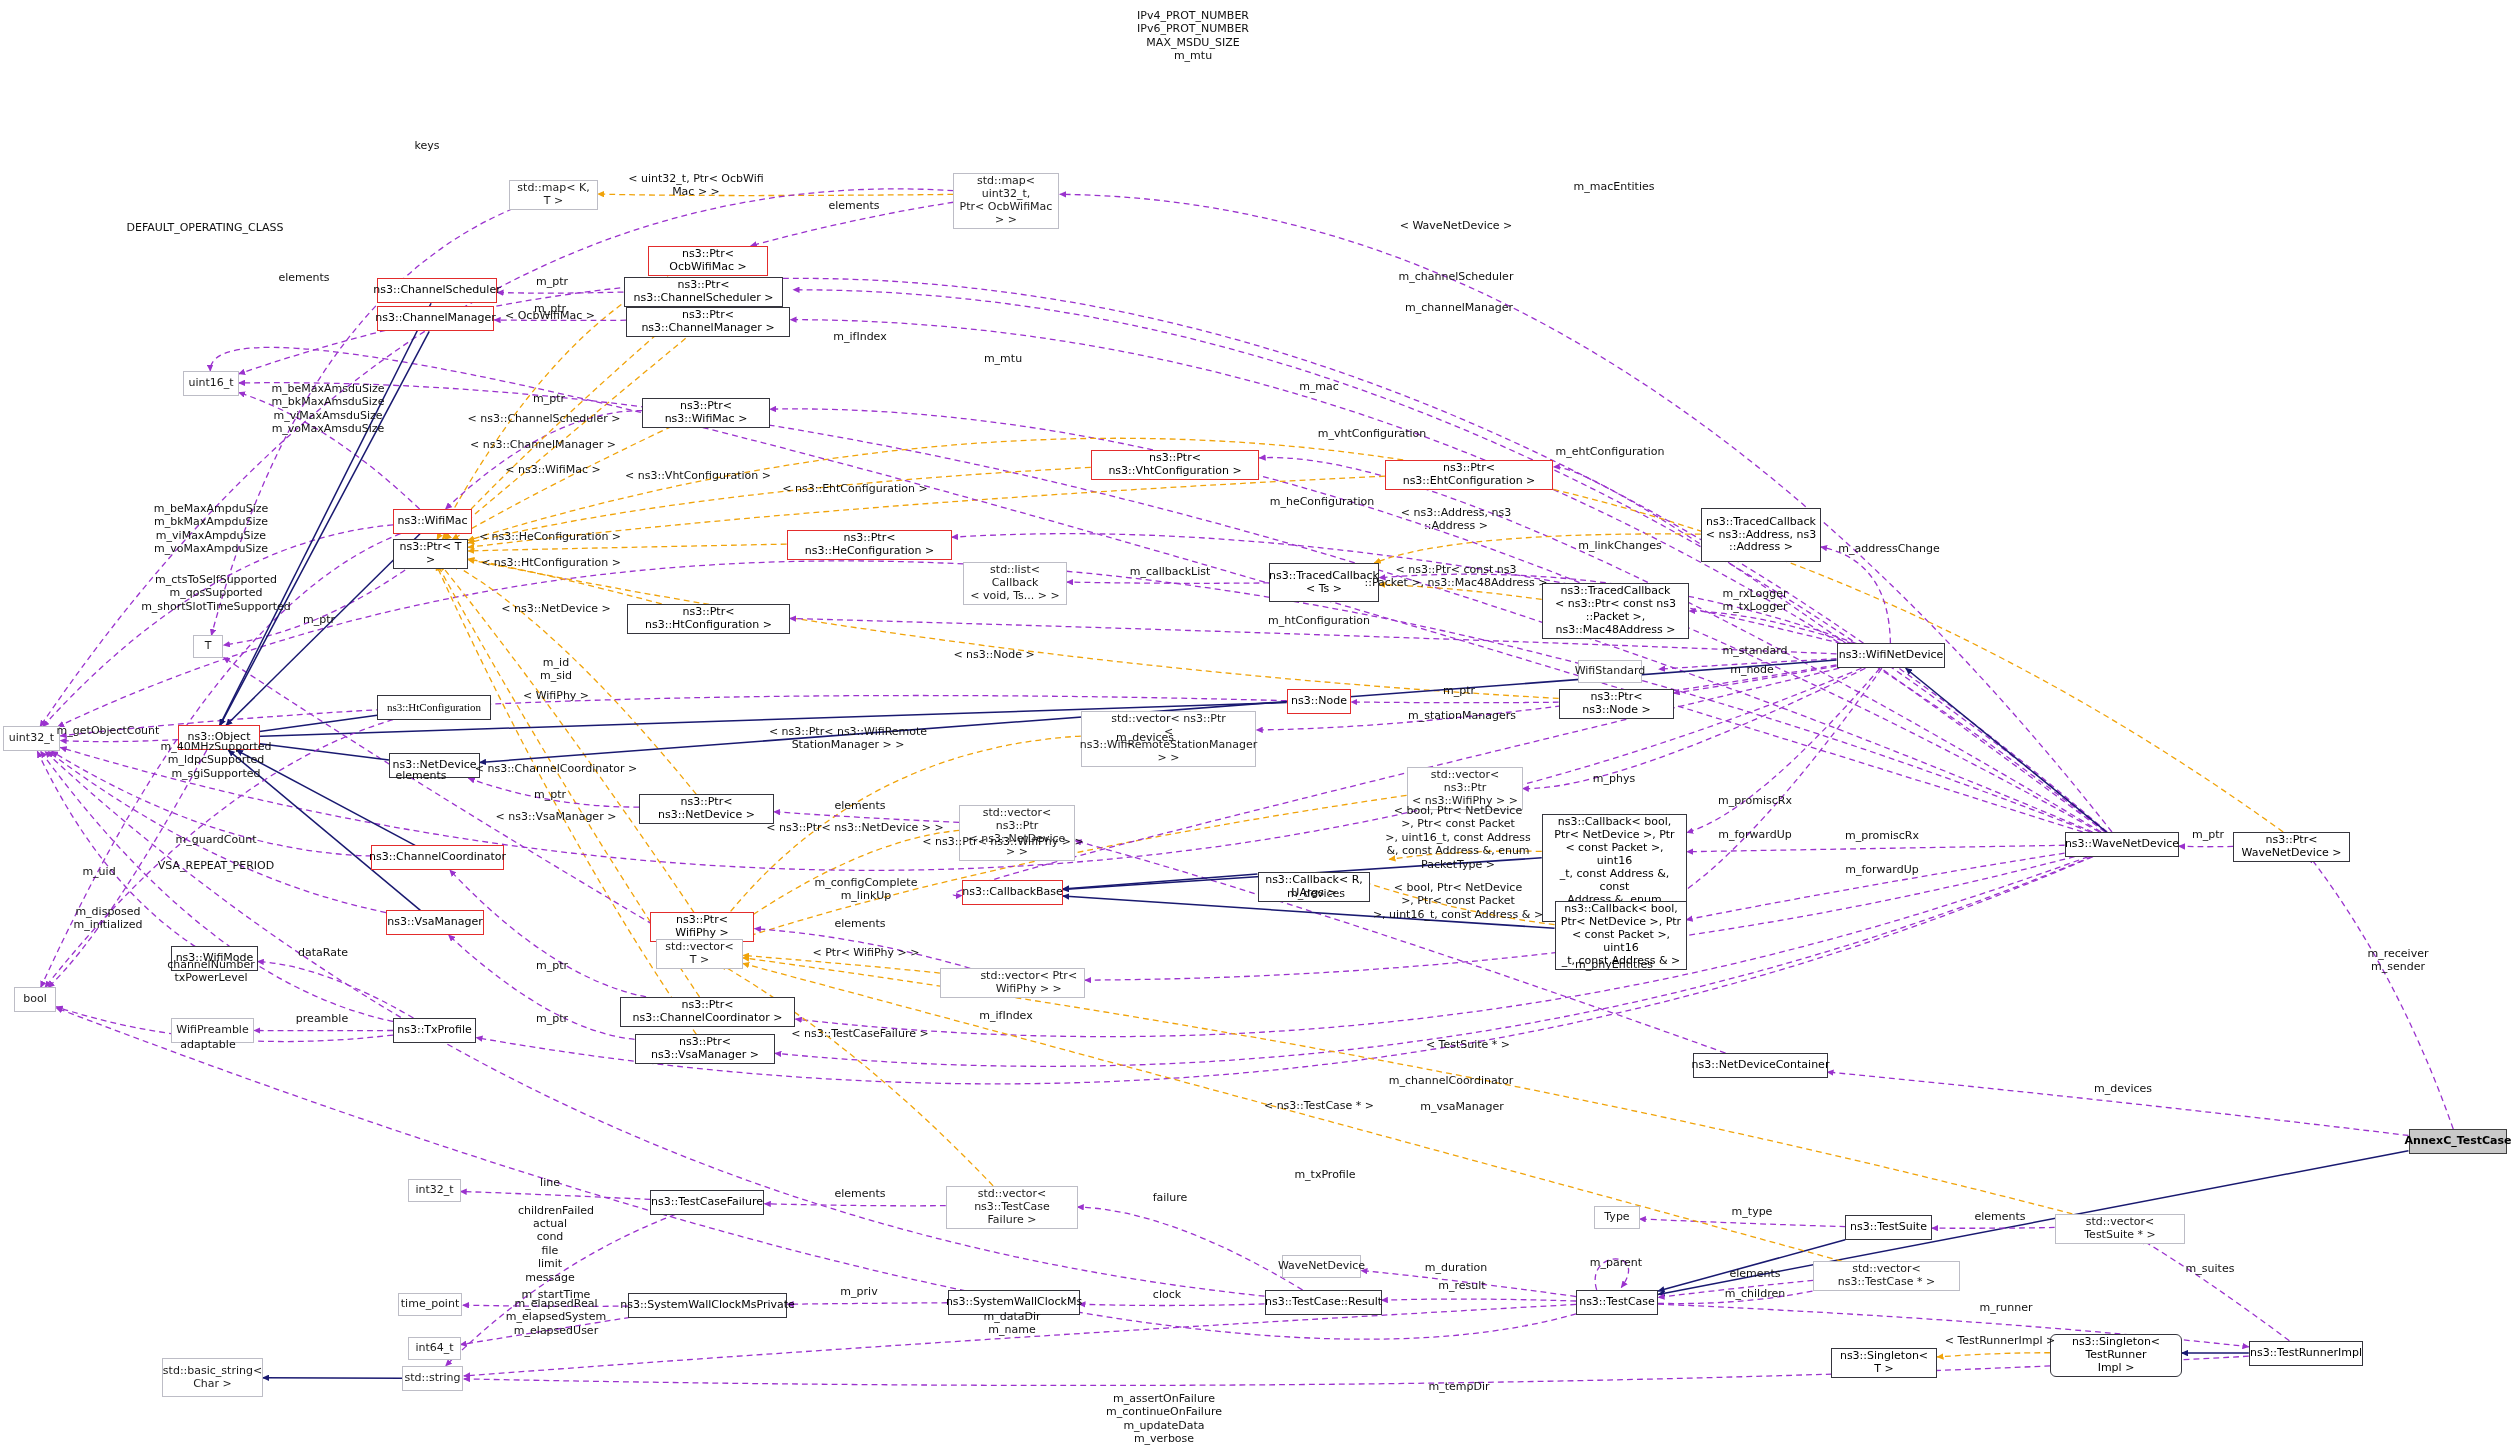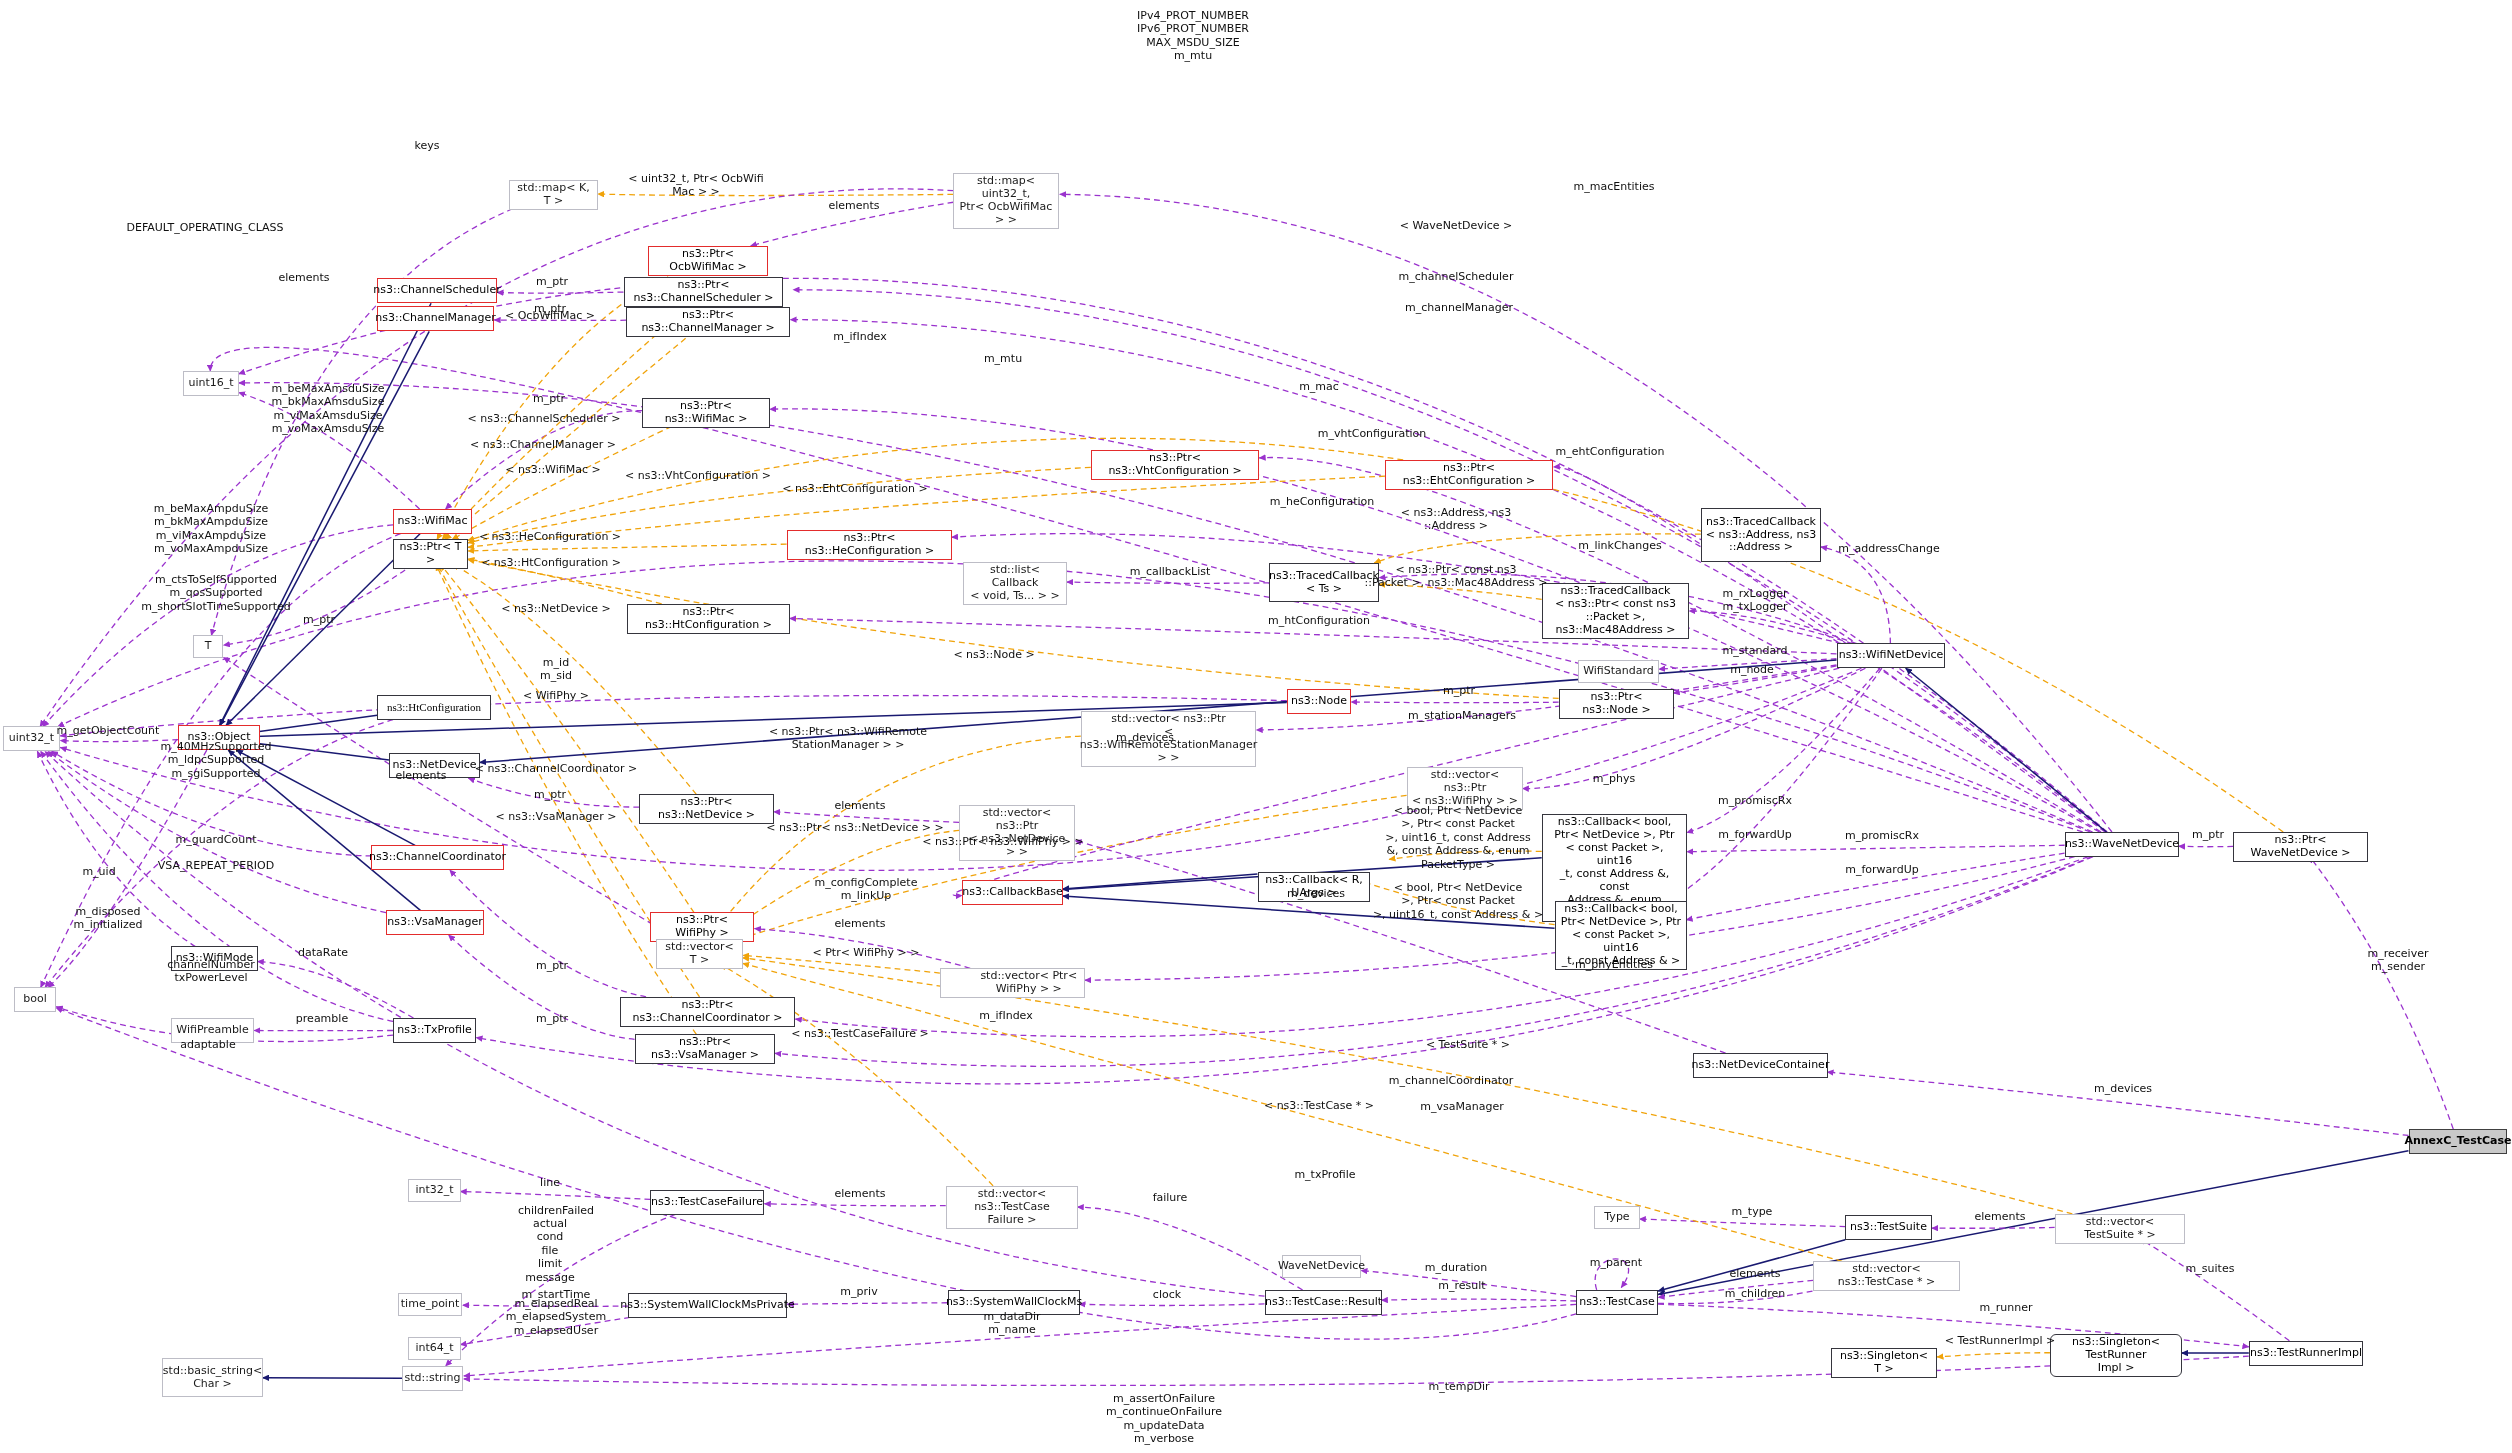--- a/index.html
+++ b/index.html
@@ -180,21 +180,21 @@
     <div class="node dark" style="left: 1269px; top: 563px; width: 110px; min-height: 39px;">ns3::TracedCallback
 &lt; Ts &gt;</div>
     <div class="node dark" style="left: 1542px; top: 583px; width: 147px; min-height: 54px;">ns3::TracedCallback
 &lt; ns3::Ptr&lt; const ns3
 ::Packet &gt;, ns3::Mac48Address &gt;</div>
     <div class="node dark" style="left: 1701px; top: 508px; width: 120px; min-height: 54px;">ns3::TracedCallback
 &lt; ns3::Address, ns3
 ::Address &gt;</div>
     <div class="node dark" style="left: 627px; top: 604px; width: 163px; min-height: 24.6px;">ns3::Ptr&lt; ns3::HtConfiguration &gt;</div>
     <div class="node gray" style="left: 193px; top: 635px; width: 30px; min-height: 23.4px;">T</div>
-    <div class="node gray" style="left: 1578px; top: 660px; width: 81px; min-height: 23.4px; text-align: center;">WifiStandard</div>
+    <div class="node gray" style="left: 1578px; top: 660px; width: 64px; min-height: 23.4px; text-align: center;">WifiStandard</div>
     <div class="node dark" style="left: 1837px; top: 643px; width: 108px; min-height: 24.6px;">ns3::WifiNetDevice</div>
     <div class="node red" style="left: 1287px; top: 689px; width: 64px; min-height: 24.6px;">ns3::Node</div>
     <div class="node dark" style="left: 1559px; top: 689px; width: 115px; min-height: 24.6px;">ns3::Ptr&lt; ns3::Node &gt;</div>
     <div class="node dark" style="left: 377px; top: 695px; width: 114px; min-height: 24.6px; font-family: Liberation Serif, serif;">ns3::HtConfiguration</div>
     <div class="node red" style="left: 178px; top: 725px; width: 82px; min-height: 24.6px;">ns3::Object</div>
     <div class="node gray" style="left: 2.9px; top: 726px; width: 57px; min-height: 24.6px;">uint32_t</div>
     <div class="node dark" style="left: 389px; top: 753px; width: 91px; min-height: 24.6px;">ns3::NetDevice</div>
     <div class="node gray" style="left: 1081px; top: 711px; width: 175px; min-height: 39px;">std::vector&lt; ns3::Ptr
 &lt; ns3::WifiRemoteStationManager &gt; &gt;</div>
     <div class="node gray" style="left: 1407px; top: 767px; width: 116px; min-height: 39px;">std::vector&lt; ns3::Ptr
@@ -219,21 +219,21 @@
     <div class="node gray" style="left: 656px; top: 939px; width: 87px; min-height: 24.6px;">std::vector&lt; T &gt;</div>
     <div class="node dark" style="left: 171px; top: 946px; width: 87px; min-height: 24.6px;">ns3::WifiMode</div>
     <div class="node gray" style="left: 940px; top: 968px; width: 145px; min-height: 24.6px; padding-left: 36px;">std::vector&lt; Ptr&lt; WifiPhy &gt; &gt;</div>
     <div class="node gray" style="left: 14px; top: 987px; width: 42px; min-height: 24.6px;">bool</div>
     <div class="node dark" style="left: 620px; top: 997px; width: 175px; min-height: 24.6px;">ns3::Ptr&lt; ns3::ChannelCoordinator &gt;</div>
     <div class="node gray" style="left: 171px; top: 1018px; width: 83px; min-height: 24.6px;">WifiPreamble</div>
     <div class="node dark" style="left: 393px; top: 1018px; width: 83px; min-height: 24.6px;">ns3::TxProfile</div>
     <div class="node dark" style="left: 635px; top: 1034px; width: 140px; min-height: 24.6px;">ns3::Ptr&lt; ns3::VsaManager &gt;</div>
     <div class="node dark" style="left: 1693px; top: 1053px; width: 135px; min-height: 24.6px;">ns3::NetDeviceContainer</div>
     <div class="node dark" style="left: 2065px; top: 832px; width: 114px; min-height: 24.6px;">ns3::WaveNetDevice</div>
-    <div class="node dark" style="left: 2233px; top: 832px; width: 135px; min-height: 24.6px;">ns3::Ptr&lt; WaveNetDevice &gt;</div>
+    <div class="node dark" style="left: 2233px; top: 832px; width: 117px; min-height: 24.6px;">ns3::Ptr&lt; WaveNetDevice &gt;</div>
     <div class="node grayfill" style="left: 2409px; top: 1129px; width: 98px; min-height: 24.6px;">AnnexC_TestCase</div>
     <div class="node gray" style="left: 408px; top: 1179px; width: 53px; min-height: 23.4px;">int32_t</div>
     <div class="node dark" style="left: 650px; top: 1190px; width: 114px; min-height: 24.6px;">ns3::TestCaseFailure</div>
     <div class="node gray" style="left: 946px; top: 1186px; width: 132px; min-height: 39px;">std::vector&lt; ns3::TestCase
 Failure &gt;</div>
     <div class="node gray" style="left: 1594px; top: 1206px; width: 46px; min-height: 23.4px;">Type</div>
     <div class="node dark" style="left: 1845px; top: 1215px; width: 87px; min-height: 24.6px;">ns3::TestSuite</div>
     <div class="node gray" style="left: 2055px; top: 1214px; width: 130px; min-height: 24.6px;">std::vector&lt; TestSuite * &gt;</div>
     <div class="node gray" style="left: 1282px; top: 1255px; width: 79px; min-height: 23.4px;">WaveNetDevice</div>
     <div class="node gray" style="left: 1813px; top: 1261px; width: 147px; min-height: 24.6px;">std::vector&lt; ns3::TestCase * &gt;</div>

